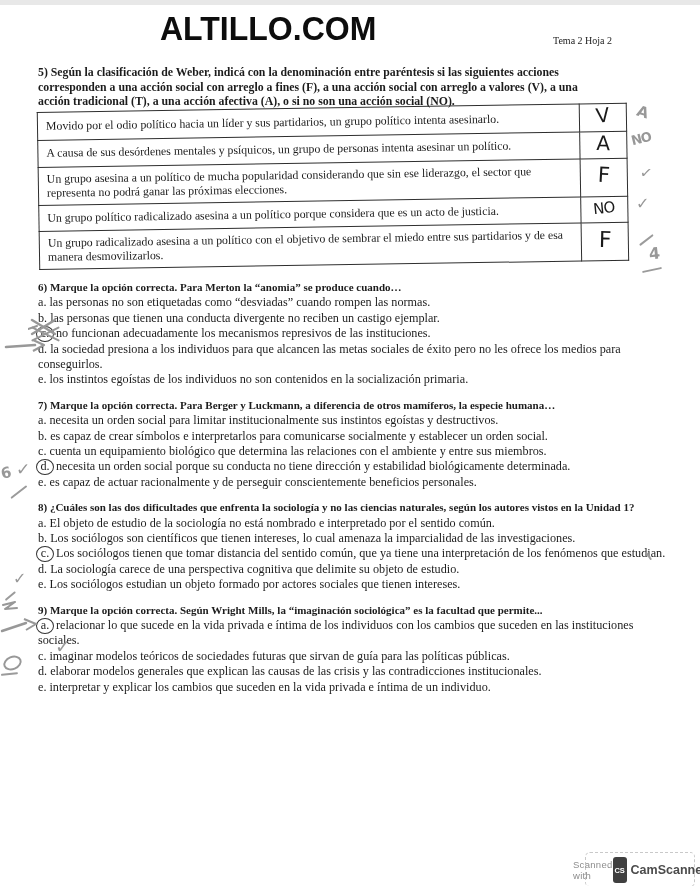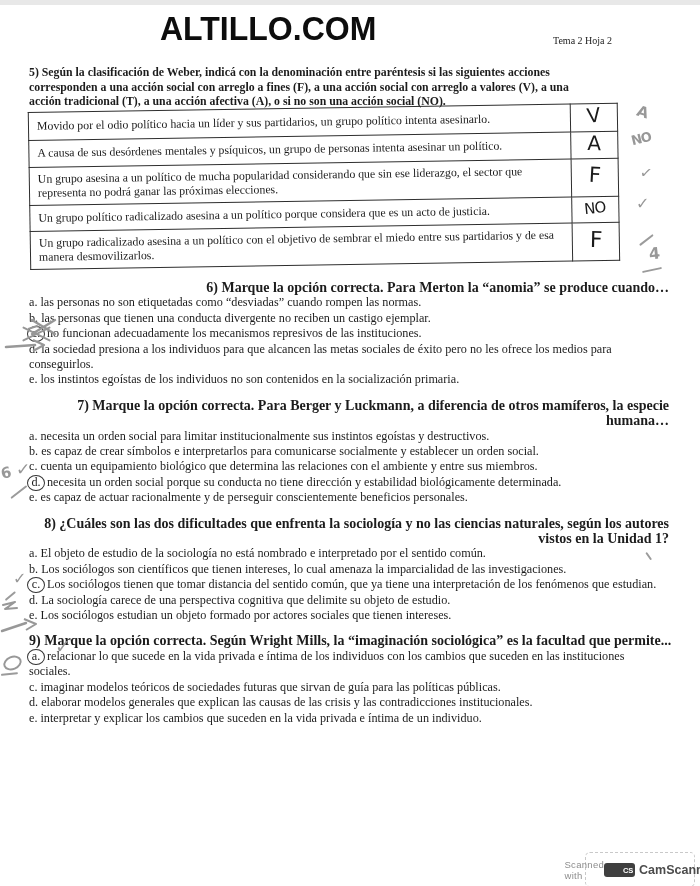--- a/index.html
+++ b/index.html
@@ -11,36 +11,36 @@
   
   .watermark {
     position:absolute; top:5px; left:160px;
     font-family:"Liberation Sans", sans-serif; font-weight:bold;
     font-size:33px; color:#0d0d0d; letter-spacing:0px;
     transform:scaleX(0.97); transform-origin:left top;
   }
   .sheet-label { position:absolute; top:30px; left:553px; font-size:10px; color:#222; }
 
   
-  .content { position:absolute; left:29px; top:60px; width:640px; }
+  .content { position:absolute; left:38px; top:60px; width:640px; }
   .q5line { font-weight:bold; font-size:11.8px; line-height:14.6px; white-space:nowrap; }
 
   table.q5 { border-collapse:collapse; width:590px; margin-top:3px;
     transform:rotate(-0.9deg); transform-origin:0 50%; }
   table.q5 td { border:1.6px solid #2e2e2e; font-size:11.8px; line-height:13.6px; padding:5px 8px; color:#1b1b1b; }
   td.ans { width:30px; text-align:center; padding:0 2px; }
   .pen { font-family:"DejaVu Sans", sans-serif; font-size:20px; color:#1a1a1a; display:inline-block; }
   .a0 { transform:rotate(-6deg); }
   .a1 { transform:rotate(2deg); }
   .a2 { transform:rotate(4deg); font-size:21px; }
   .a3 { transform:rotate(-5deg); font-size:15px; letter-spacing:-1px; }
   .a4 { transform:rotate(2deg); font-size:22px; }
 
   .q { margin-top:10px; }
-  .prompt { font-weight:bold; font-size:14px; line-height:15.4px; margin:0;text-align:right; }
+  .prompt { font-weight:bold; font-size:11px; line-height:15.4px; margin:0; }
   .q9 .prompt { white-space:nowrap; }
   .opt { font-size:12.2px; line-height:15.4px; margin:0; }
   .letter { margin-right:3px; }
   .circled {
     display:inline-block; min-width:14px; height:14px; line-height:13px; text-align:center;
     border:1.5px solid #333; border-radius:50%; margin:-1px 2px -1px -2px; position:relative;
     padding:0 1px;
   }
   .crossed::before, .crossed::after {
     content:""; position:absolute; left:-7px; top:6px; width:31px; height:2.2px;
@@ -83,24 +83,23 @@
   
   .stamp {
     position:absolute; left:585px; top:847px; width:108px; height:33px;
     border:1.5px dashed #c9c9c9; border-radius:5px; background:#fff;
     display:flex; flex-direction:row; align-items:center; justify-content:center;
     font-family:"Liberation Sans", sans-serif;
   }
   .stamp-line1 { font-size:9.5px; color:#8d8d8d; letter-spacing:0.3px; line-height:11px; }
   .stamp-line2 { display:flex; align-items:center; margin-top:1px; }
   .stamp-badge {
-    width:14px; height:14px; background:#3f3f3f; border-radius:3px; color:#fff;
+    width:14px; height:26px; background:#3f3f3f; border-radius:3px; color:#fff;
     font-size:7.5px; font-weight:bold; display:flex; align-items:center; justify-content:center;
     margin-right:4px;
-    padding-left:17px;
   }
   .stamp-app { font-size:12.5px; font-weight:bold; color:#4c4c4c; }
 </style>
 </head>
 <body>
 
 <div class="page">
 
   <div class="watermark">ALTILLO.COM</div>
   <div class="sheet-label">Tema 2 Hoja 2</div>

